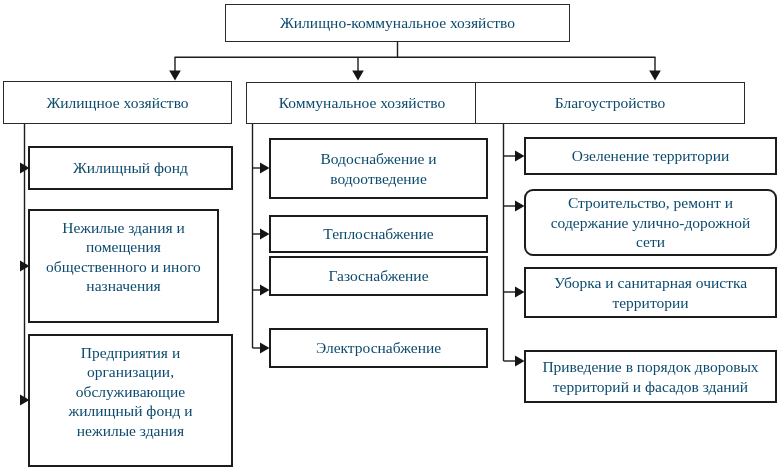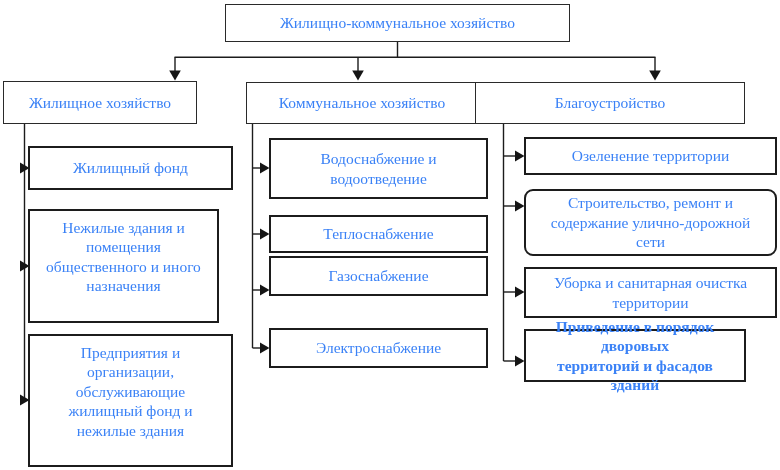--- a/index.html
+++ b/index.html
@@ -2,21 +2,21 @@
 <html><head>
 <meta charset="utf-8">
 <style>
   html, body { margin: 0; padding: 0; background: #ffffff; }
   #canvas {
     position: relative;
     width: 780px;
     height: 470px;
     background: #ffffff;
     font-family: "Liberation Serif", serif;
-    color: #3b82f6;
+    color: #0c4a6e;
     overflow: hidden;
   }
   .box {
     position: absolute;
     box-sizing: border-box;
     background: #ffffff;
     border: 2px solid #1c1c1c;
     display: flex;
     align-items: center;
     justify-content: center;
@@ -85,21 +85,21 @@
       <polygon points="524.5,292 515,286.6 515,297.4"></polygon>
       <line x1="503.5" y1="361" x2="521" y2="361"></line>
       <polygon points="524.5,361 515,355.6 515,366.4"></polygon>
     </g>
   </svg>
 
   <div class="box thin" style="left:225px; top:4px; width:345px; height:38px;">
     <span class="label">Жилищно-коммунальное хозяйство</span>
   </div>
 
-  <div class="box thin" style="left:3px; top:81px; width:194px; height:43px;">
+  <div class="box thin" style="left:3px; top:81px; width:229px; height:43px;">
     <span class="label">Жилищное хозяйство</span>
   </div>
   <div class="box thin" style="left:246px; top:82px; width:232px; height:42px;">
     <span class="label">Коммунальное хозяйство</span>
   </div>
   <div class="box thin" style="left:475px; top:82px; width:270px; height:42px;">
     <span class="label">Благоустройство</span>
   </div>
 
   <div class="box" style="left:28px; top:146px; width:205px; height:44px;">
@@ -138,18 +138,18 @@
   </div>
   <div class="box" style="left:524px; top:189px; width:253px; height:67px;border-radius:9px;">
     <span class="label">Строительство, ремонт и
 содержание улично-дорожной
 сети</span>
   </div>
   <div class="box" style="left:524px; top:267px; width:253px; height:51px;">
     <span class="label">Уборка и санитарная очистка
 территории</span>
   </div>
-  <div class="box" style="left:524px; top:329px; width:222px; height:53px;font-weight:bold;">
+  <div class="box" style="left:524px; top:350px; width:253px; height:53px;">
     <span class="label">Приведение в порядок дворовых
 территорий и фасадов зданий</span>
   </div>
 
 </div>
 
 </body></html>

